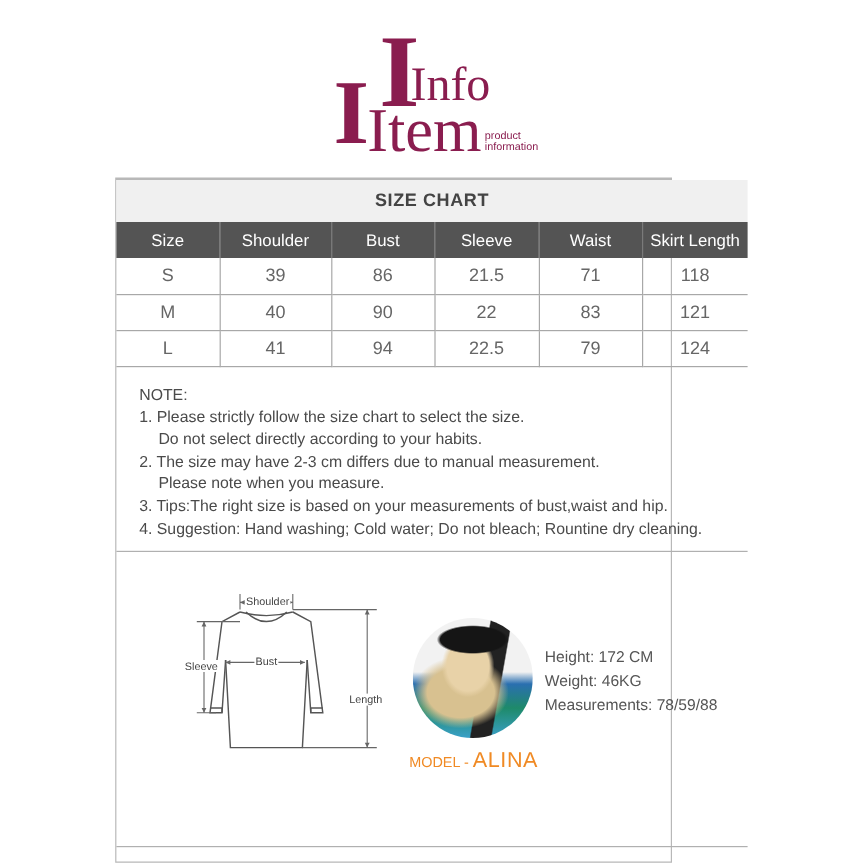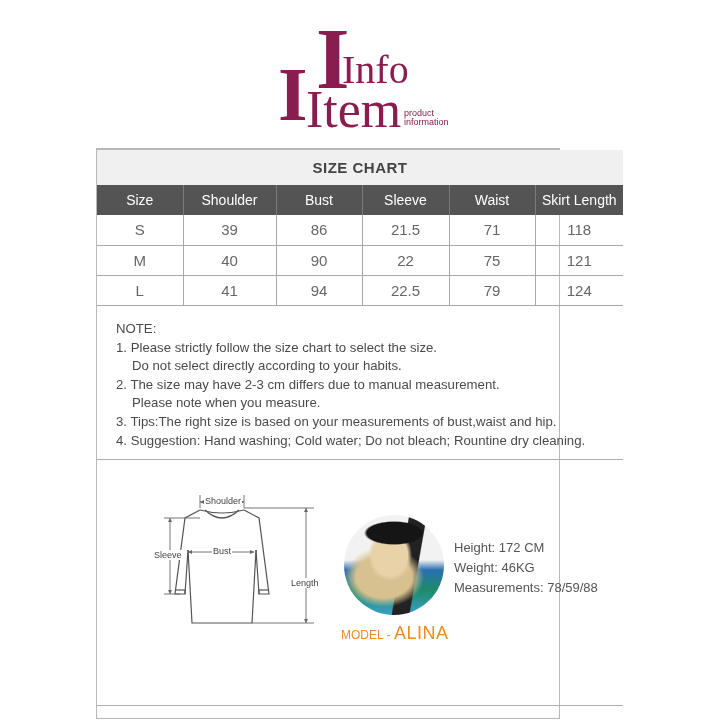--- a/index.html
+++ b/index.html
@@ -93,21 +93,21 @@
         <td>86</td>
         <td>21.5</td>
         <td>71</td>
         <td>118</td>
       </tr>
       <tr>
         <td>M</td>
         <td>40</td>
         <td>90</td>
         <td>22</td>
-        <td>75</td>
+        <td>83</td>
         <td>121</td>
       </tr>
       <tr>
         <td>L</td>
         <td>41</td>
         <td>94</td>
         <td>22.5</td>
         <td>79</td>
         <td>124</td>
       </tr>

